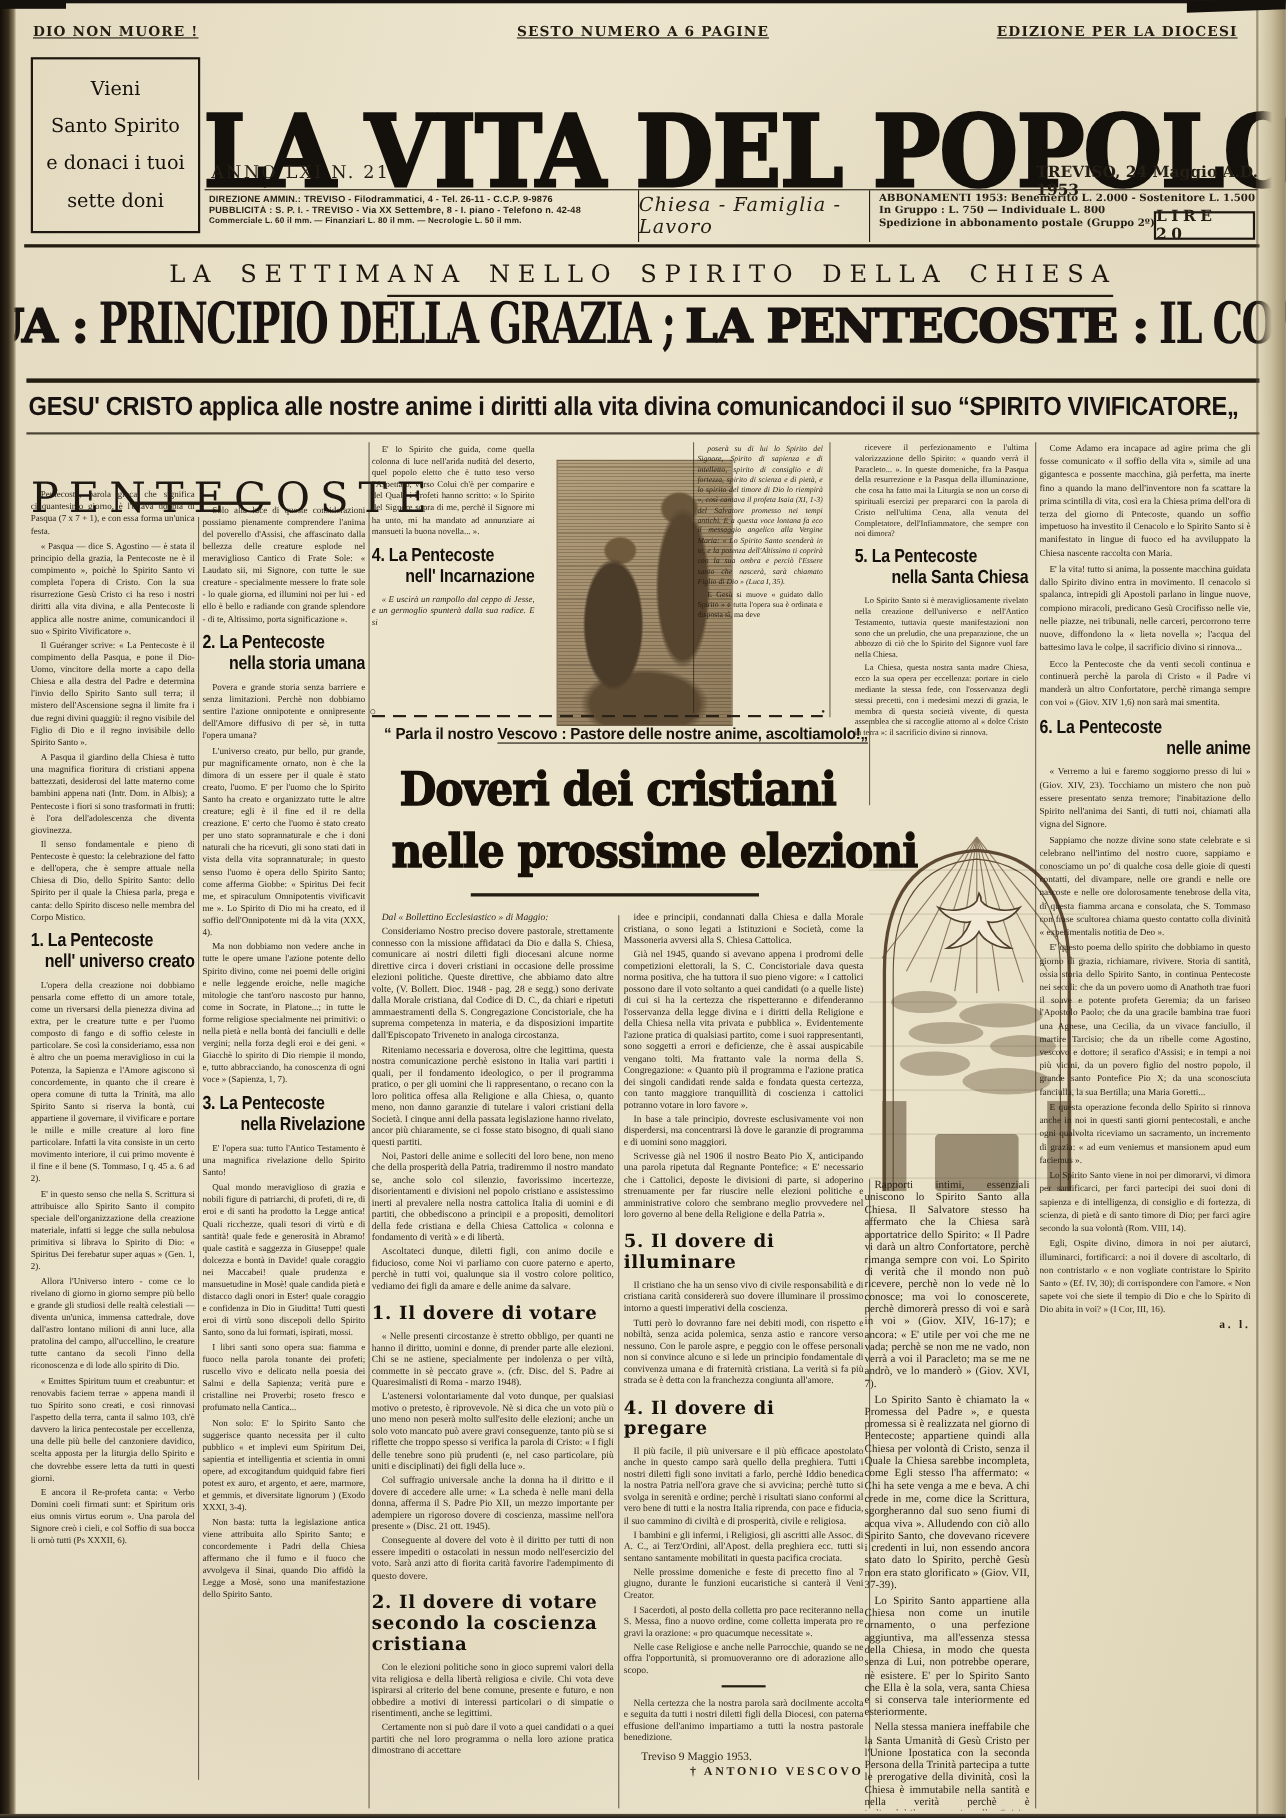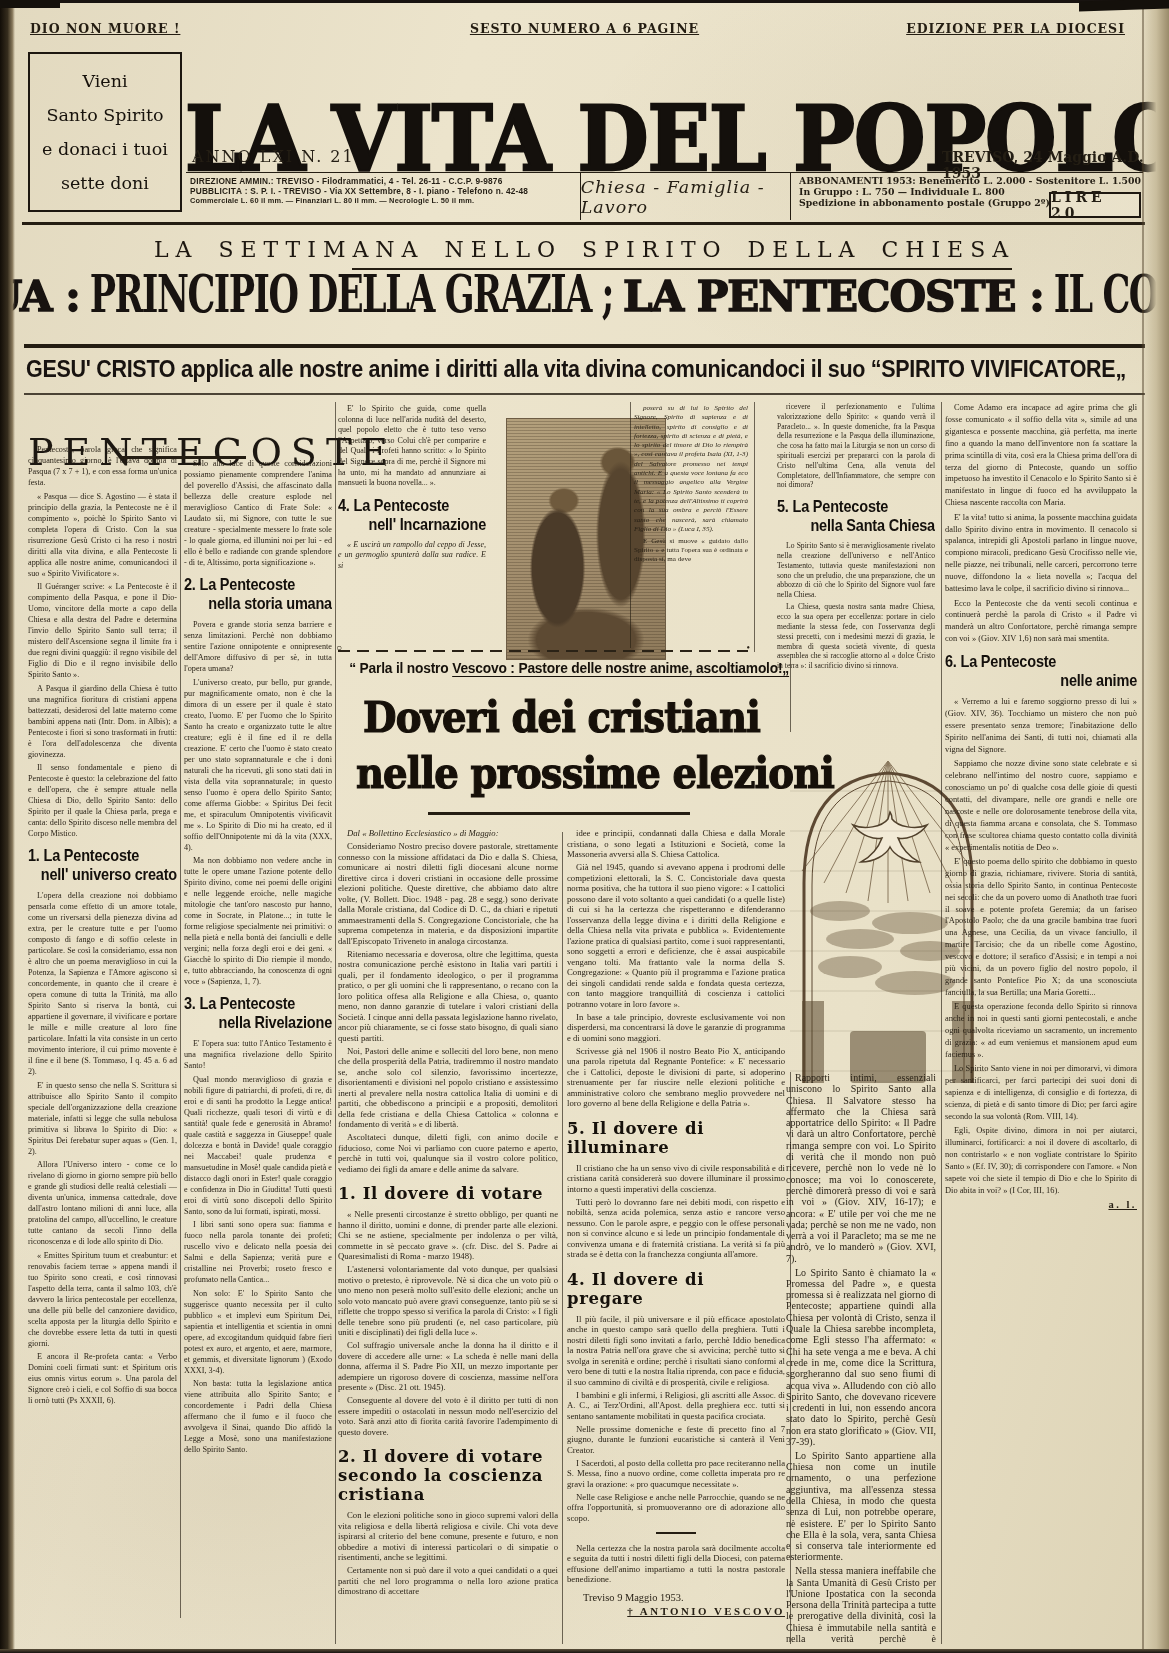--- a/index.html
+++ b/index.html
@@ -64,21 +64,21 @@
   .ncol{position:absolute;overflow:hidden;text-align:justify;}
   .bp{margin:0 0 2.5px;text-indent:9px;color:#261f14;}
   .bp.it{font-style:italic;}
   .colhead{font-family:"Liberation Sans",sans-serif;font-weight:bold;color:#14100c;margin:10px 0 9px;
       transform:scaleY(1.18);transform-origin:0 50%;letter-spacing:-.2px;}
   .colhead .l1{display:block;font-size:14.5px;line-height:16px;text-align:left;}
   .colhead .l2{display:block;font-size:14.5px;line-height:16px;text-align:right;}
   .dovhead{font:bold 16.5px "DejaVu Serif",serif;letter-spacing:.6px;margin:10px 0 6px;text-align:left;color:#16110b;}
   .midrule{width:40px;height:1.5px;background:#241d12;margin:9px auto;}
   .sigl{text-indent:16px;font-size:1.2em;margin-top:8px;}
-  .sigr{text-align:right;font-weight:bold;letter-spacing:2.5px;font-size:1.25em;text-indent:0;margin-top:0;text-decoration:underline;}
+  .sigr{text-align:right;font-weight:bold;letter-spacing:2.5px;font-size:1.25em;text-indent:0;margin-top:0;}
 
   #col1{left:28px;top:444px;width:149px;height:1152px;font-size:8.2px;line-height:11px;}
   #col2{left:184px;top:458px;width:148px;height:1180px;font-size:8.2px;line-height:11px;}
   #col3a{left:338px;top:404px;width:148px;height:248px;font-size:8px;line-height:10.6px;}
   #col3b{left:634px;top:404px;width:114px;height:244px;font-size:7.1px;line-height:9.3px;}
   #col5a{left:777px;top:402px;width:158px;height:330px;font-size:7.6px;line-height:9.8px;}
   #col5b{left:786px;top:1072px;width:150px;height:574px;font-size:10px;line-height:11.3px;}
   #col6{left:945px;top:402px;width:192px;height:1244px;font-size:8.4px;line-height:11.9px;}
   #dovA{left:338px;top:828px;width:220px;height:818px;font-size:8.7px;line-height:10.5px;}
   #dovB{left:567px;top:828px;width:218px;height:818px;font-size:8.7px;line-height:10.5px;}
@@ -284,21 +284,21 @@
       <p class="bp">Nella stessa maniera ineffabile che la Santa Umanità di Gesù Cristo per l'Unione Ipostatica con la seconda Persona della Trinità partecipa a tutte le prerogative della divinità, così la Chiesa è immutabile nella santità e nella verità perchè è indissolubilmente unita allo Spirito Santo, Verità, Santità, Amore.</p>
     </div>
   <div id="col6" class="ncol">
       <p class="bp">Come Adamo era incapace ad agire prima che gli fosse comunicato « il soffio della vita », simile ad una gigantesca e possente macchina, già perfetta, ma inerte fino a quando la mano dell'inventore non fa scattare la prima scintilla di vita, così era la Chiesa prima dell'ora di terza del giorno di Pntecoste, quando un soffio impetuoso ha investito il Cenacolo e lo Spirito Santo si è manifestato in lingue di fuoco ed ha avviluppato la Chiesa nascente raccolta con Maria.</p>
       <p class="bp">E' la vita! tutto si anima, la possente macchina guidata dallo Spirito divino entra in movimento. Il cenacolo si spalanca, intrepidi gli Apostoli parlano in lingue nuove, compiono miracoli, predicano Gesù Crocifisso nelle vie, nelle piazze, nei tribunali, nelle carceri, percorrono terre nuove, diffondono la « lieta novella »; l'acqua del battesimo lava le colpe, il sacrificio divino si rinnova...</p>
       <p class="bp">Ecco la Pentecoste che da venti secoli continua e continuerà perchè la parola di Cristo « il Padre vi manderà un altro Confortatore, perchè rimanga sempre con voi » (Giov. XIV 1,6) non sarà mai smentita.</p>
       <h3 class="colhead">
         <span class="l1">6. La Pentecoste</span>
         <span class="l2">nelle anime</span>
       </h3>
-      <p class="bp">« Verremo a lui e faremo soggiorno presso di lui » (Giov. XIV, 36). Tocchiamo un mistero che non può essere presentato senza tremore; l'inabitazione dello Spirito nell'anima dei Santi, di tutti noi, chiamati alla vigna del Signore.</p>
+      <p class="bp">« Verremo a lui e faremo soggiorno presso di lui » (Giov. XIV, 23). Tocchiamo un mistero che non può essere presentato senza tremore; l'inabitazione dello Spirito nell'anima dei Santi, di tutti noi, chiamati alla vigna del Signore.</p>
       <p class="bp">Sappiamo che nozze divine sono state celebrate e si celebrano nell'intimo del nostro cuore, sappiamo e conosciamo un po' di qualche cosa delle gioie di questi contatti, del divampare, nelle ore grandi e nelle ore nascoste e nelle ore dolorosamente tenebrose della vita, di questa fiamma arcana e consolata, che S. Tommaso con frase scultorea chiama questo contatto colla divinità « experimentalis notitia de Deo ».</p>
       <p class="bp">E' questo poema dello spirito che dobbiamo in questo giorno di grazia, richiamare, rivivere. Storia di santità, ossia storia dello Spirito Santo, in continua Pentecoste nei secoli: che da un povero uomo di Anathoth trae fuori il soave e potente profeta Geremia; da un fariseo l'Apostolo Paolo; che da una gracile bambina trae fuori una Agnese, una Cecilia, da un vivace fanciullo, il martire Tarcisio; che da un ribelle come Agostino, vescovo e dottore; il serafico d'Assisi; e in tempi a noi più vicini, da un povero figlio del nostro popolo, il grande santo Pontefice Pio X; da una sconosciuta fanciulla, la sua Bertilla; una Maria Goretti...</p>
       <p class="bp">E questa operazione feconda dello Spirito si rinnova anche in noi in questi santi giorni pentecostali, e anche ogni qualvolta riceviamo un sacramento, un incremento di grazia: « ad eum veniemus et mansionem apud eum faciemus ».</p>
       <p class="bp">Lo Spirito Santo viene in noi per dimorarvi, vi dimora per santificarci, per farci partecipi dei suoi doni di sapienza e di intelligenza, di consiglio e di fortezza, di scienza, di pietà e di santo timore di Dio; per farci agire secondo la sua volontà (Rom. VIII, 14).</p>
       <p class="bp">Egli, Ospite divino, dimora in noi per aiutarci, illuminarci, fortificarci: a noi il dovere di ascoltarlo, di non contristarlo « e non vogliate contristare lo Spirito Santo » (Ef. IV, 30); di corrispondere con l'amore. « Non sapete voi che siete il tempio di Dio e che lo Spirito di Dio abita in voi? » (I Cor, III, 16).</p>
       <p class="bp sigr">a. l.</p>
     </div>
 
   <div class="chain"></div>
   <div class="banner">

